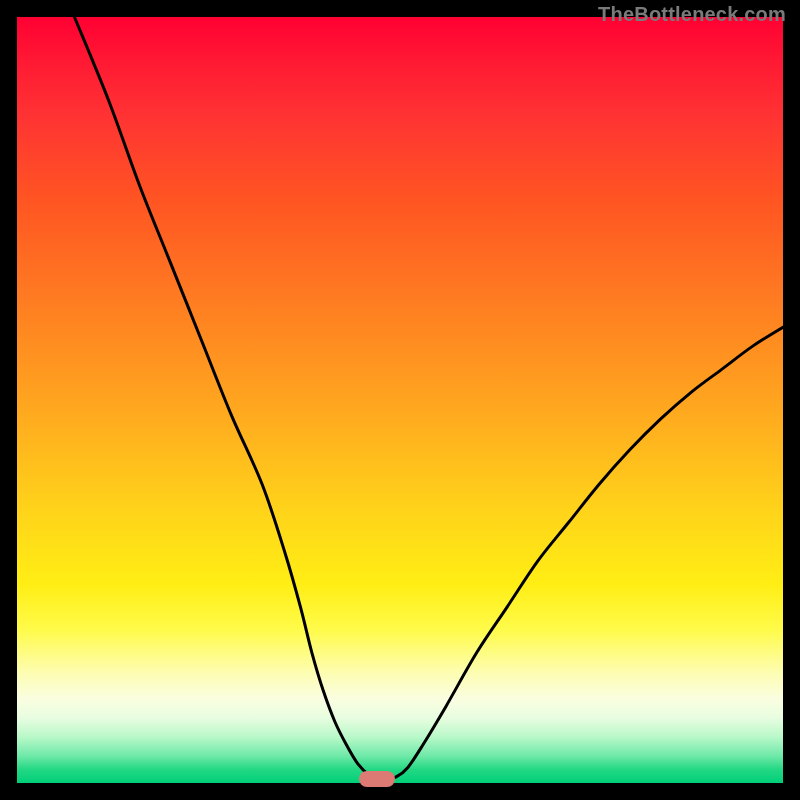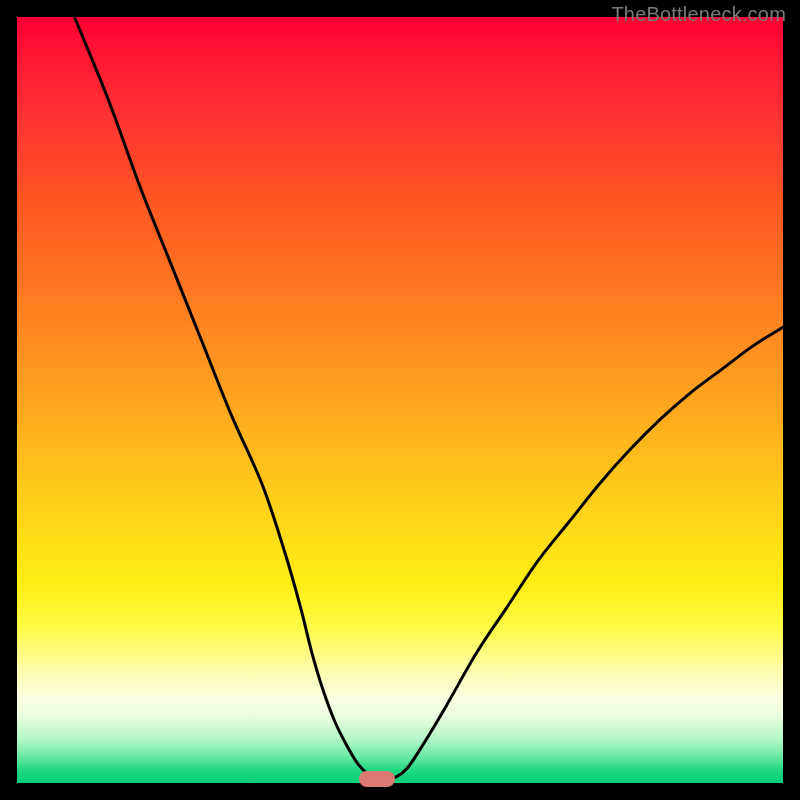--- a/index.html
+++ b/index.html
@@ -42,21 +42,21 @@
       #24d884 98.2%,
       #00cf78 100%
     );
   }
   .attribution {
     position: absolute;
     top: 3px;
     right: 14px;
     color: #7a7a7a;
     font-size: 20px;
-    font-weight: 400;
+    font-weight: 700;
     letter-spacing: 0.2px;
   }
   svg.curve {
     position: absolute;
     left: 0;
     top: 0;
     width: 766px;
     height: 766px;
   }
   .pill {

